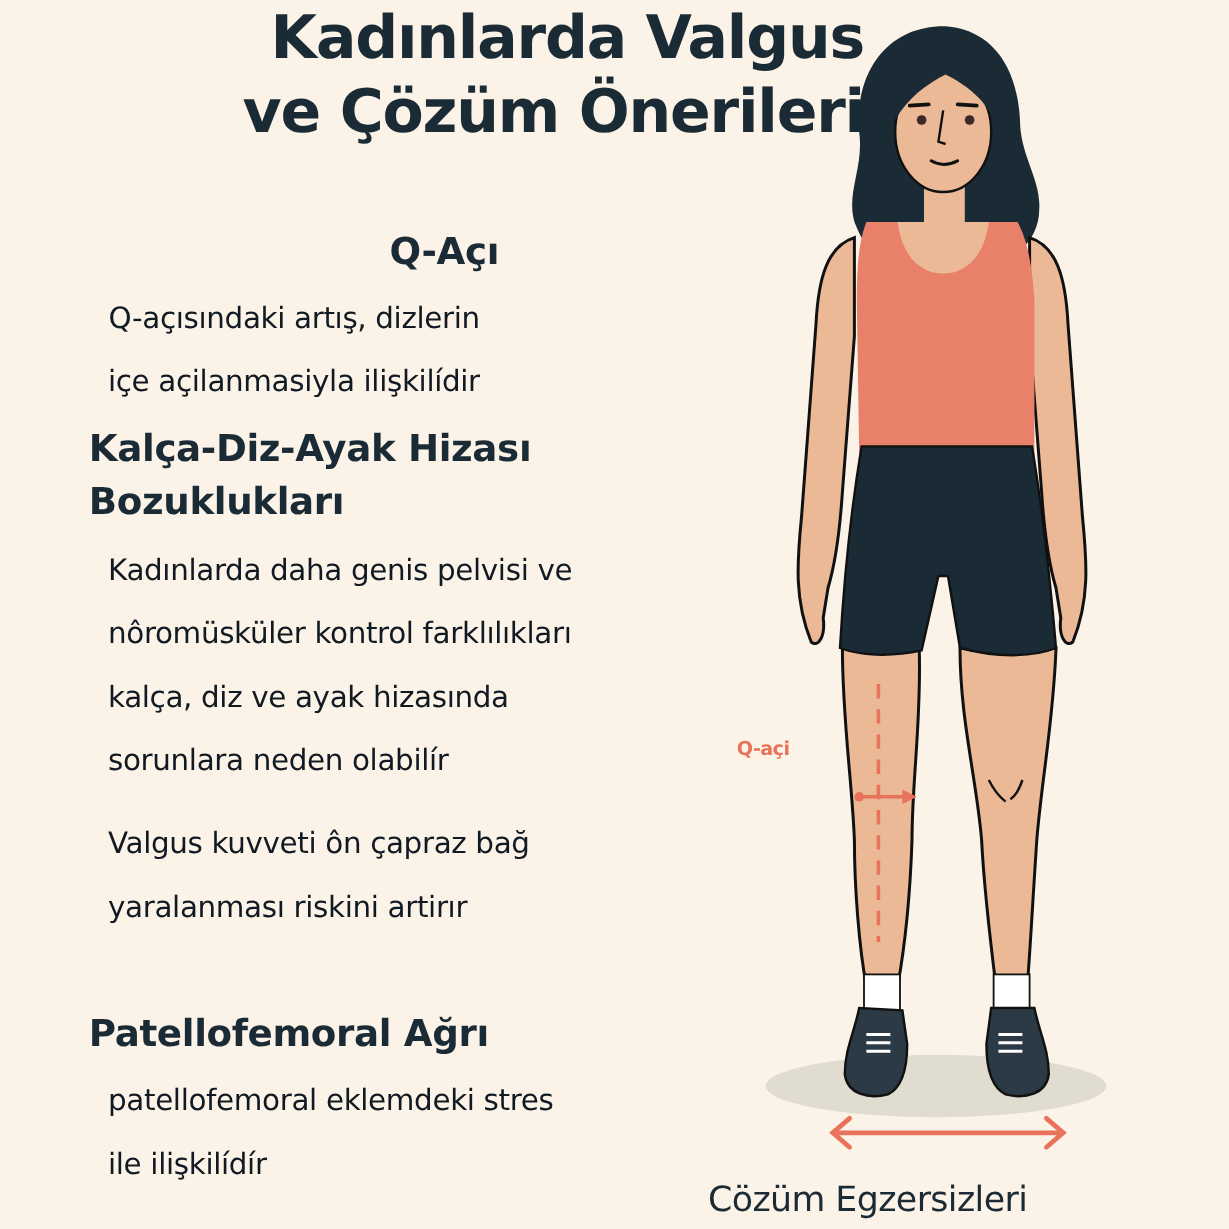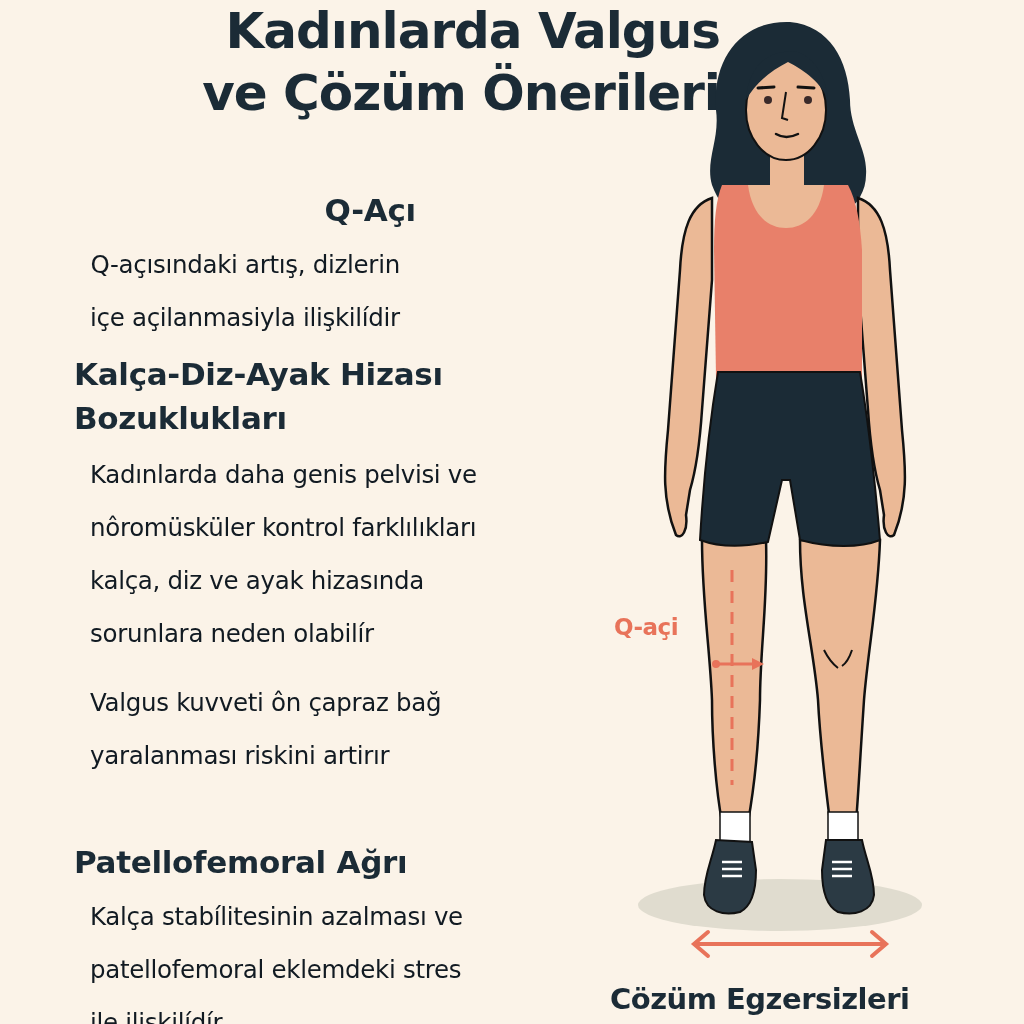--- a/index.html
+++ b/index.html
@@ -32,25 +32,25 @@
     .s2 { top: 352px; }
     .s2 h2 { line-height: 44px; }
     .s3 { top: 668px; }
     .s3 h2 { margin-bottom: 6px; }
     .s4 { top: 842px; }
     .s4 h2 { margin-bottom: 4px; }
     .figure { position: absolute; left: 600px; top: 0; width: 424px; height: 1024px; }
     .figure svg { position: absolute; left: 0; top: 0; }
     .qlabel {
       position: absolute; left: 614px; top: 614px;
-      font-weight: bold; font-size: 23px; color: #e8735a; letter-spacing: -0.5px;
+      font-weight: bold; font-size: 16px; color: #e8735a; letter-spacing: -0.5px;
     }
     .footer-title {
-      position: absolute; left: 610px; top: 982px;
-      font-weight: bold; font-size: 29px; color: #1b2b36; letter-spacing: -0.5px;
+      position: absolute; left: 590px; top: 982px;
+      font-weight: normal; font-size: 29px; color: #1b2b36; letter-spacing: -0.5px;
     }
   </style>
 </head>
 <body>
 
 <div class="title">
   <span>Kadınlarda Valgus</span>
   <span>ve Çözüm Önerileri</span>
 </div>
 
@@ -69,21 +69,20 @@
   <p>sorunlara neden olabilír</p>
 </div>
 
 <div class="section s3">
   <p>Valgus kuvveti ôn çapraz bağ</p>
   <p>yaralanması riskini artirır</p>
 </div>
 
 <div class="section s4">
   <h2>Patellofemoral Ağrı</h2>
-  <p>Kalça stabílitesinin azalması ve</p>
   <p>patellofemoral eklemdeki stres</p>
   <p>ile ilişkilídír</p>
 </div>
 
 <div class="figure">
   <svg width="424" height="1024" viewBox="600 0 424 1024" xmlns="http://www.w3.org/2000/svg">
 
     <ellipse cx="780" cy="905" rx="142" ry="26" fill="#e0dccf"></ellipse>
 
     <path d="M790 22 C 740 20 712 60 716 110 C 720 140 705 160 712 185 C 718 200 724 210 736 215 L 842 215 C 858 205 866 190 866 175 C 868 150 850 130 850 100 C 848 60 830 26 790 22 Z" fill="#1b2b36"></path>

